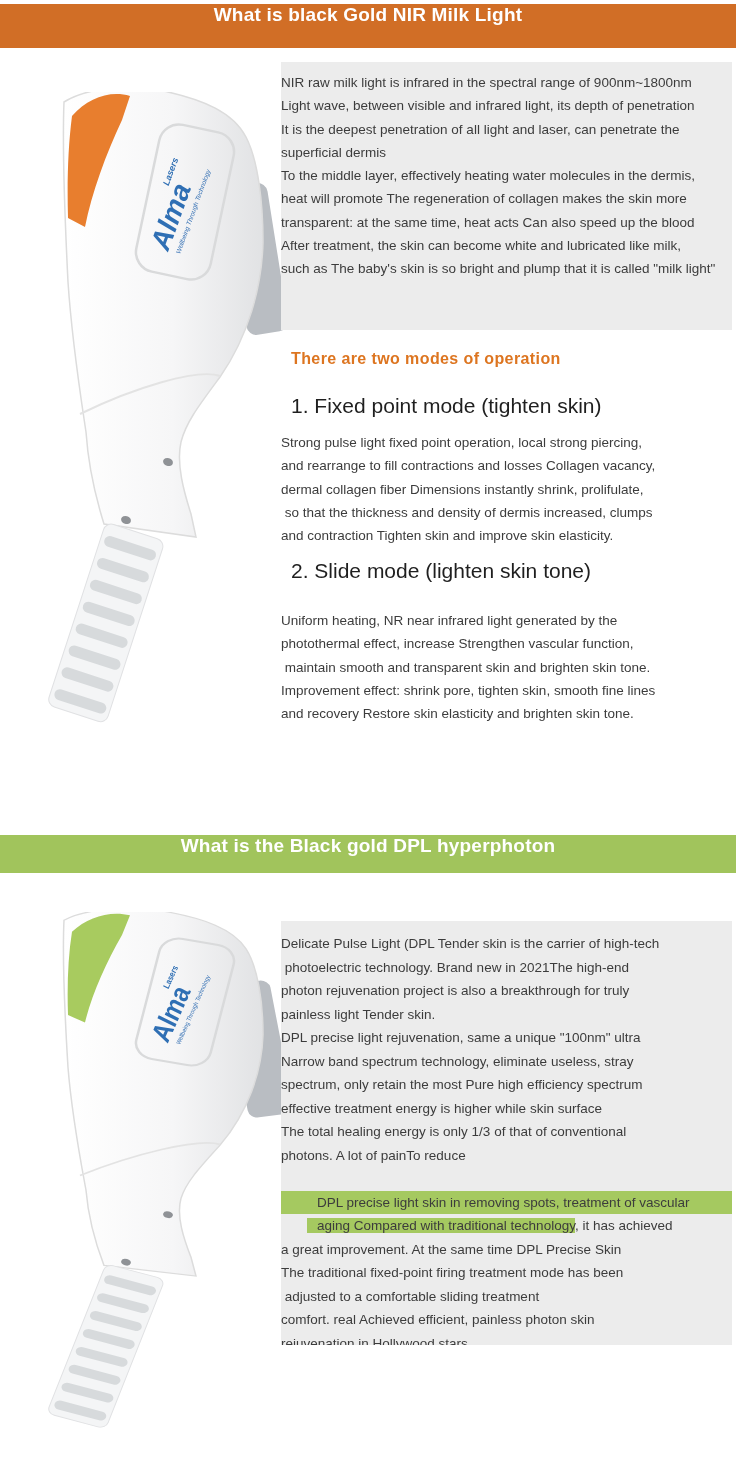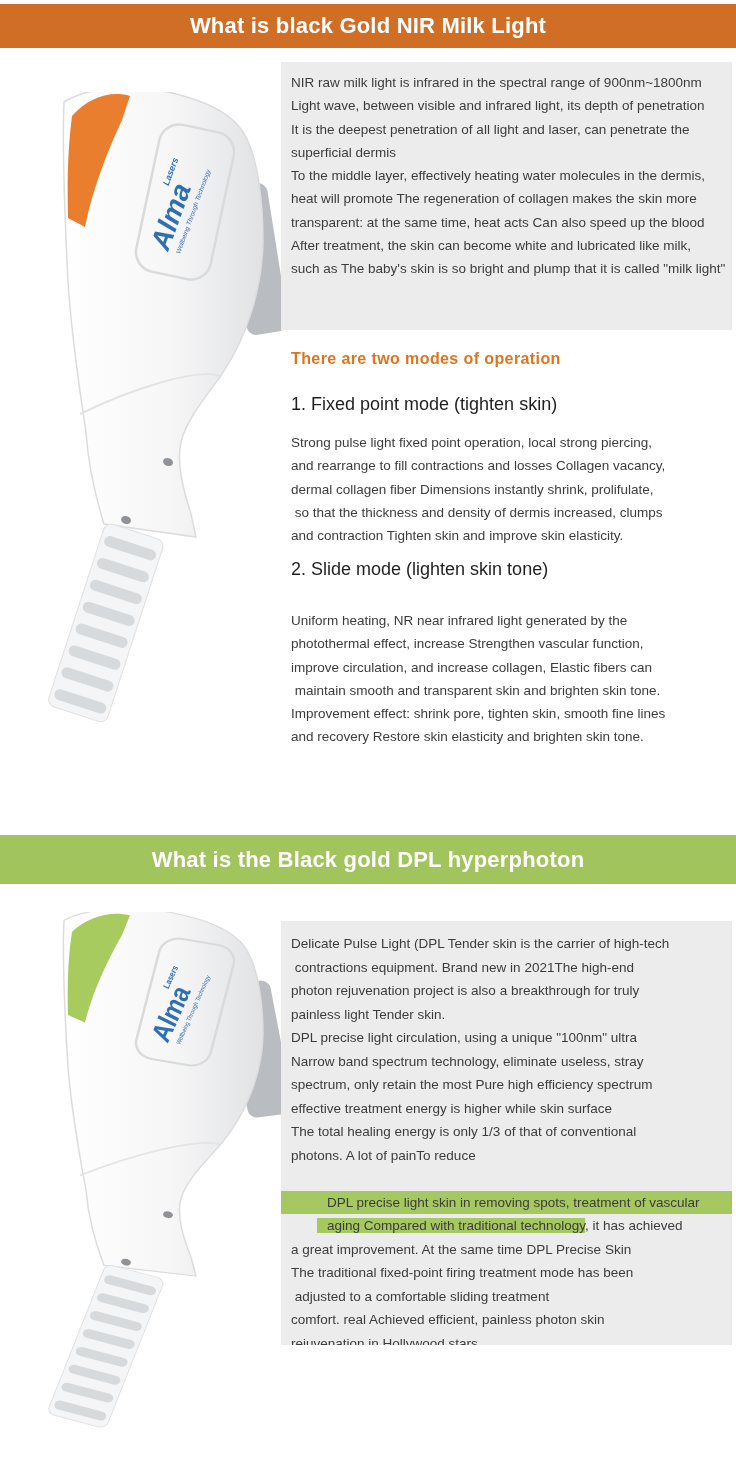--- a/index.html
+++ b/index.html
@@ -4,49 +4,49 @@
 <style>
   html,body{margin:0;padding:0;}
   body{
     width:736px;height:1461px;position:relative;background:#ffffff;
     font-family:"Liberation Sans", sans-serif;overflow:hidden;
   }
   .page{position:absolute;inset:0;}
 
   
   .banner{
-    position:absolute;left:0;width:736px;display:flex;align-items:center;justify-content:center;
-    color:#ffffff;font-weight:bold;font-size:22px;letter-spacing:0.2px;
+    position:absolute;left:0;width:736px;display:flex;align-items:flex-start;justify-content:center;
+    color:#ffffff;font-weight:bold;font-size:19px;letter-spacing:0.2px;
   }
   .banner-nir{top:4px;height:44px;background:var(--banner-nir);}
-  .banner-dpl{top:835px;height:49px;background:var(--banner-dpl);}
+  .banner-dpl{top:835px;height:38px;background:var(--banner-dpl);}
 
   
   .block{
     position:absolute;left:281px;width:451px;background:var(--block-bg);
     box-sizing:border-box;overflow:hidden;
   }
   .block-1{top:62px;height:268px;padding-top:9px;}
   .block-2{top:921px;height:424px;padding-top:11px;}
 
   .ln{
     white-space:pre;font-size:13.5px;line-height:23.3px;min-height:23.3px;
-    color:var(--text);padding-left:10px;
+    color:var(--text);
   }
   .block-2 .ln{line-height:23.5px;min-height:23.5px;}
   .ln .hl-part{background:var(--hl);box-shadow:-10px 0 0 var(--hl);margin-left:36px;}
   .ln.full-hl{background:var(--hl);}
 
   
   .modes-heading{
     position:absolute;left:291px;top:350px;margin:0;
     font-size:16px;font-weight:bold;letter-spacing:0.4px;color:var(--heading-orange);
   }
   .mode-title{
-    position:absolute;left:291px;margin:0;font-size:18px;font-weight:400;color:#1f1f1f;
+    position:absolute;left:291px;margin:0;font-size:21px;font-weight:400;color:#1f1f1f;
   }
   .mt1{top:394px;}
   .mt2{top:559px;}
   .para{position:absolute;left:281px;width:455px;}
   .p1{top:431px;}
   .p2{top:609px;}
 
   
   .device{position:absolute;}
   .device-1{left:48px;top:92px;}
@@ -122,21 +122,20 @@
       <div class="ln">dermal collagen fiber Dimensions instantly shrink, prolifulate,</div>
       <div class="ln"> so that the thickness and density of dermis increased, clumps</div>
       <div class="ln">and contraction Tighten skin and improve skin elasticity.</div>
     </div>
 
   <h4 class="mode-title mt2">2. Slide mode (lighten skin tone)</h4>
   <div class="para p2">
 
   <div class="ln">Uniform heating, NR near infrared light generated by the</div>
       <div class="ln">photothermal effect, increase Strengthen vascular function,</div>
-      <div class="ln">improve circulation, and increase collagen, Elastic fibers can</div>
       <div class="ln"> maintain smooth and transparent skin and brighten skin tone.</div>
       <div class="ln">Improvement effect: shrink pore, tighten skin, smooth fine lines</div>
       <div class="ln">and recovery Restore skin elasticity and brighten skin tone.</div>
     </div>
 
   <div class="banner banner-dpl">
     <span>What is the Black gold DPL hyperphoton</span>
   </div>
 
   <svg class="device device-2" width="240" height="540" viewBox="0 0 240 660" preserveAspectRatio="none" xmlns="http://www.w3.org/2000/svg">
@@ -163,24 +162,24 @@
       <rect x="4" y="104" width="54" height="11" rx="5.5" fill="#d7dadc"></rect>
       <rect x="4" y="127" width="54" height="11" rx="5.5" fill="#d7dadc"></rect>
       <rect x="4" y="150" width="54" height="11" rx="5.5" fill="#d7dadc"></rect>
       <rect x="4" y="173" width="54" height="11" rx="5.5" fill="#d7dadc"></rect>
     </g>
   </svg>
 
   <div class="block block-2">
 
   <div class="ln">Delicate Pulse Light (DPL Tender skin is the carrier of high-tech</div>
-      <div class="ln"> contractions equipment. Brand new in 2021The high-end</div>
+      <div class="ln"> photoelectric technology. Brand new in 2021The high-end</div>
       <div class="ln">photon rejuvenation project is also a breakthrough for truly</div>
       <div class="ln">painless light Tender skin.</div>
-      <div class="ln">DPL precise light circulation, using a unique "100nm" ultra</div>
+      <div class="ln">DPL precise light rejuvenation, same a unique "100nm" ultra</div>
       <div class="ln">Narrow band spectrum technology, eliminate useless, stray</div>
       <div class="ln">spectrum, only retain the most Pure high efficiency spectrum</div>
       <div class="ln">effective treatment energy is higher while skin surface</div>
       <div class="ln">The total healing energy is only 1/3 of that of conventional</div>
       <div class="ln">photons. A lot of painTo reduce</div>
       <div class="ln"></div>
       <div class="ln has-hl full-hl"><span class="hl-part">DPL precise light skin in removing spots, treatment of vascular</span><span class="rest-part"></span></div>
       <div class="ln has-hl"><span class="hl-part">aging Compared with traditional technology</span><span class="rest-part">, it has achieved</span></div>
       <div class="ln">a great improvement. At the same time DPL Precise Skin</div>
       <div class="ln">The traditional fixed-point firing treatment mode has been</div>

